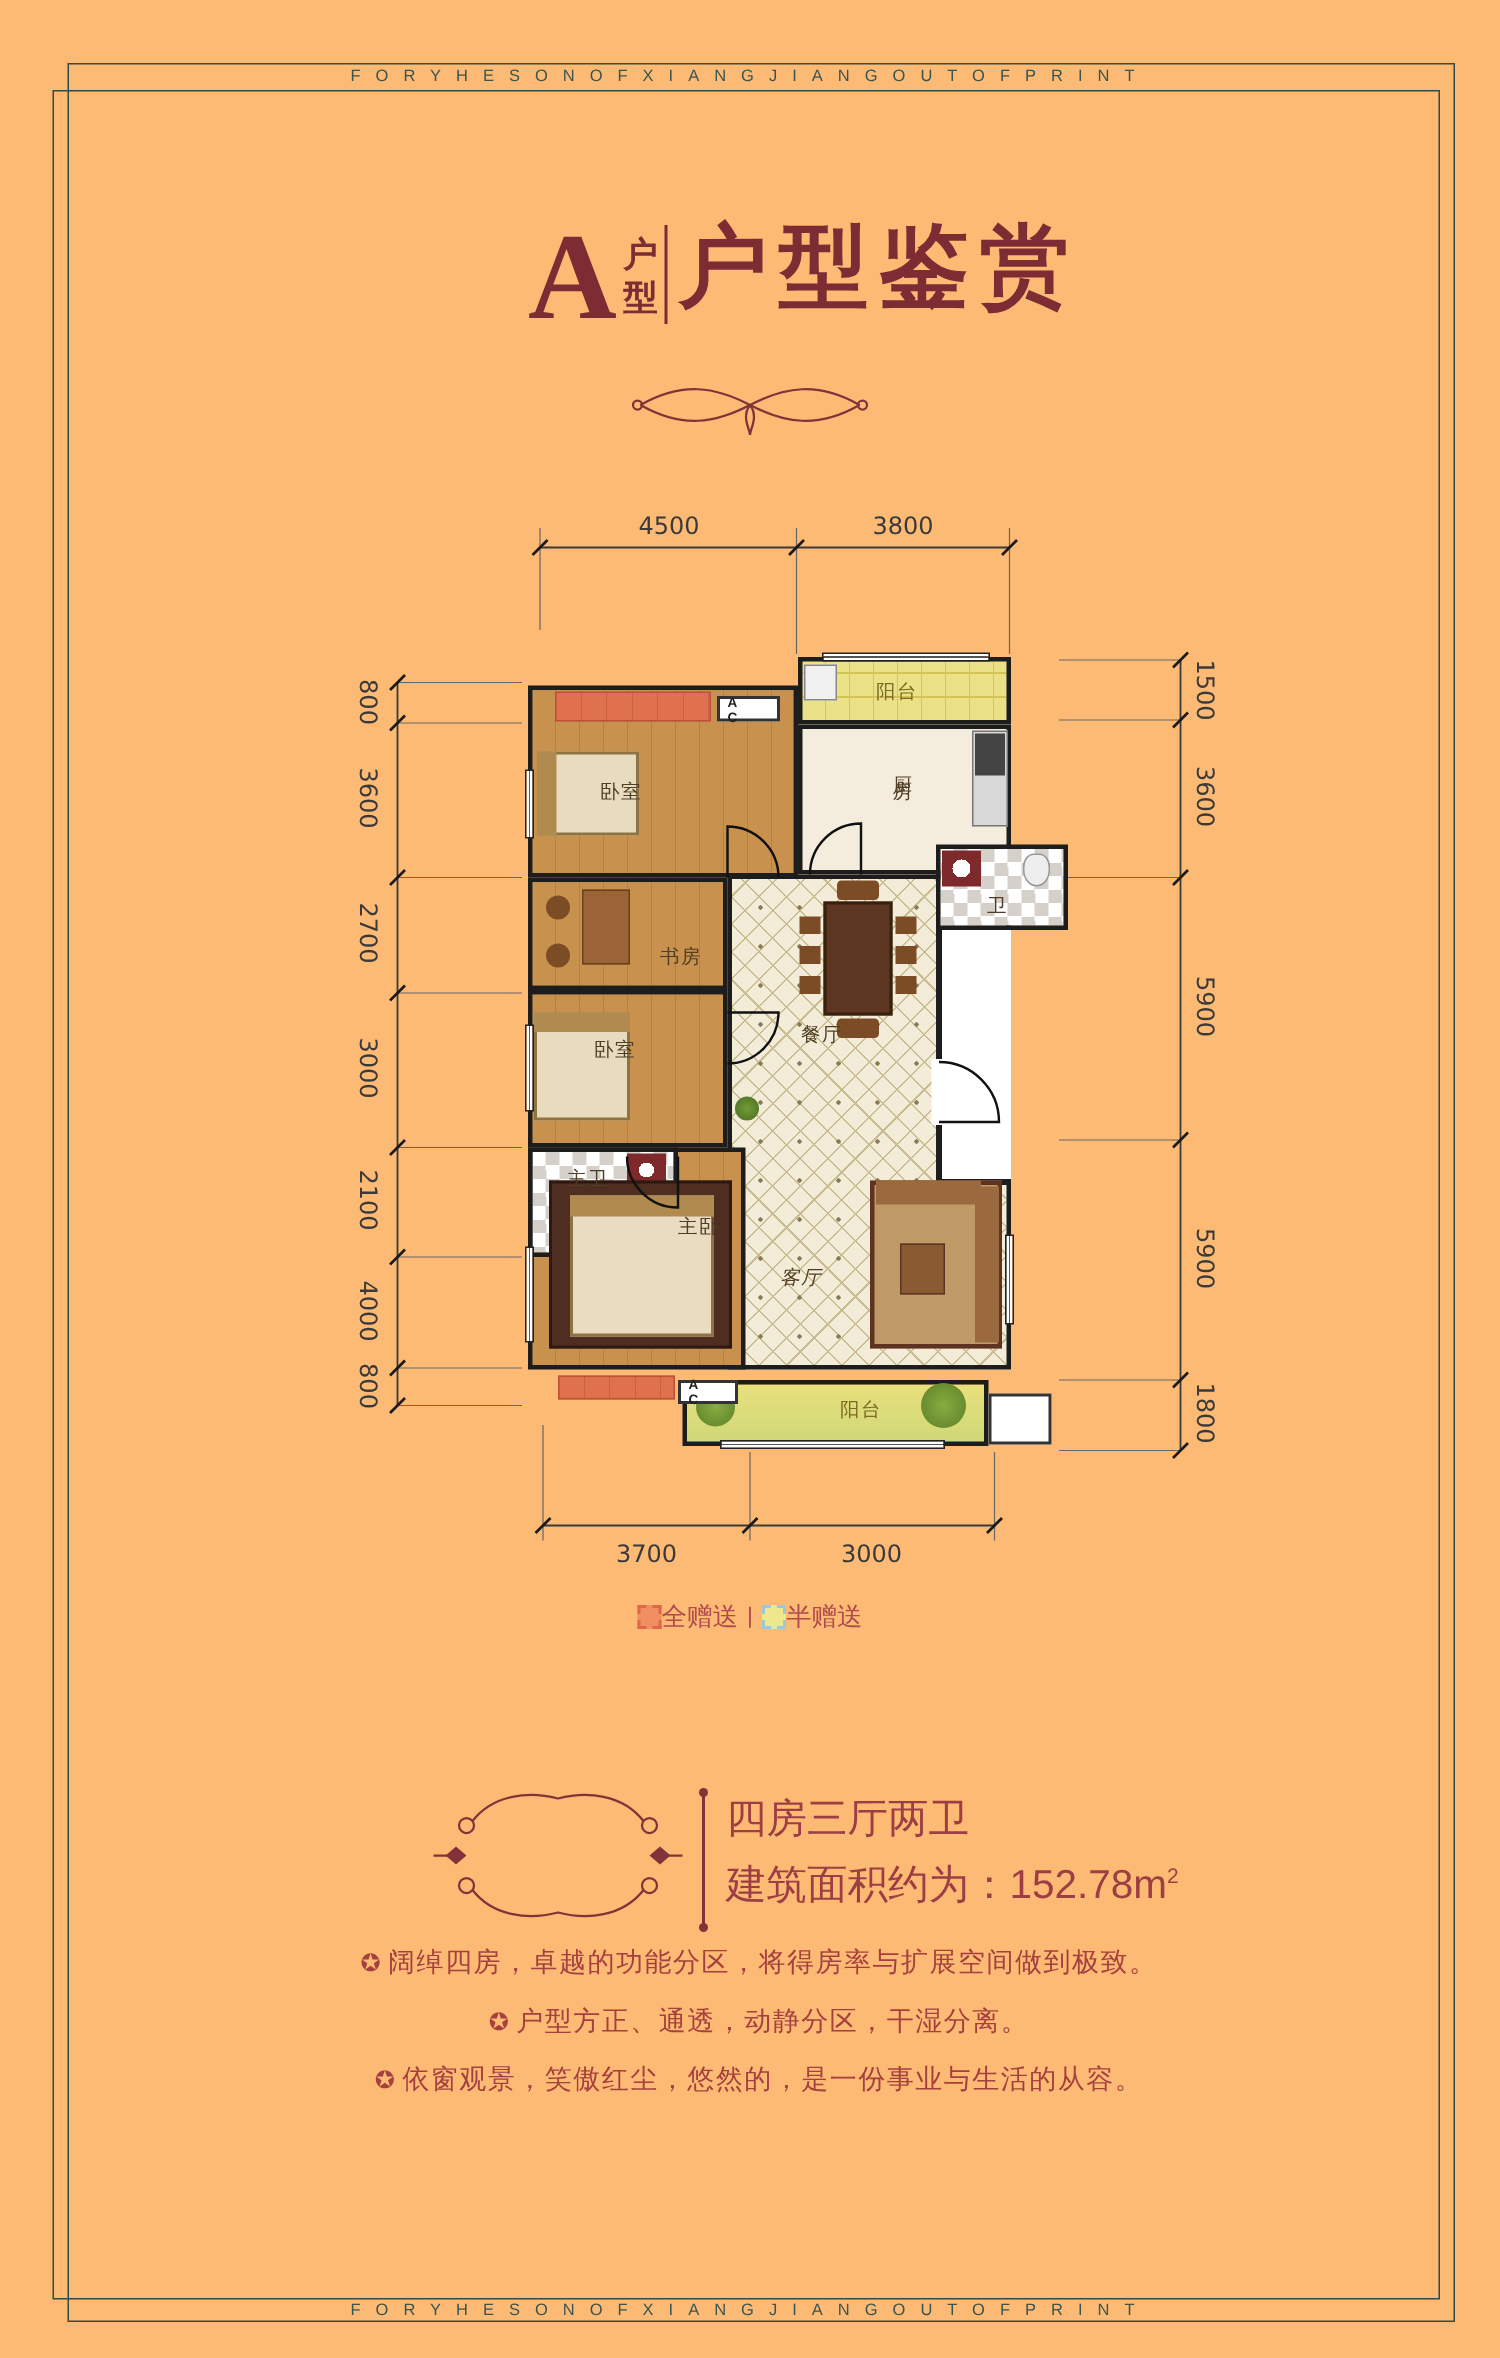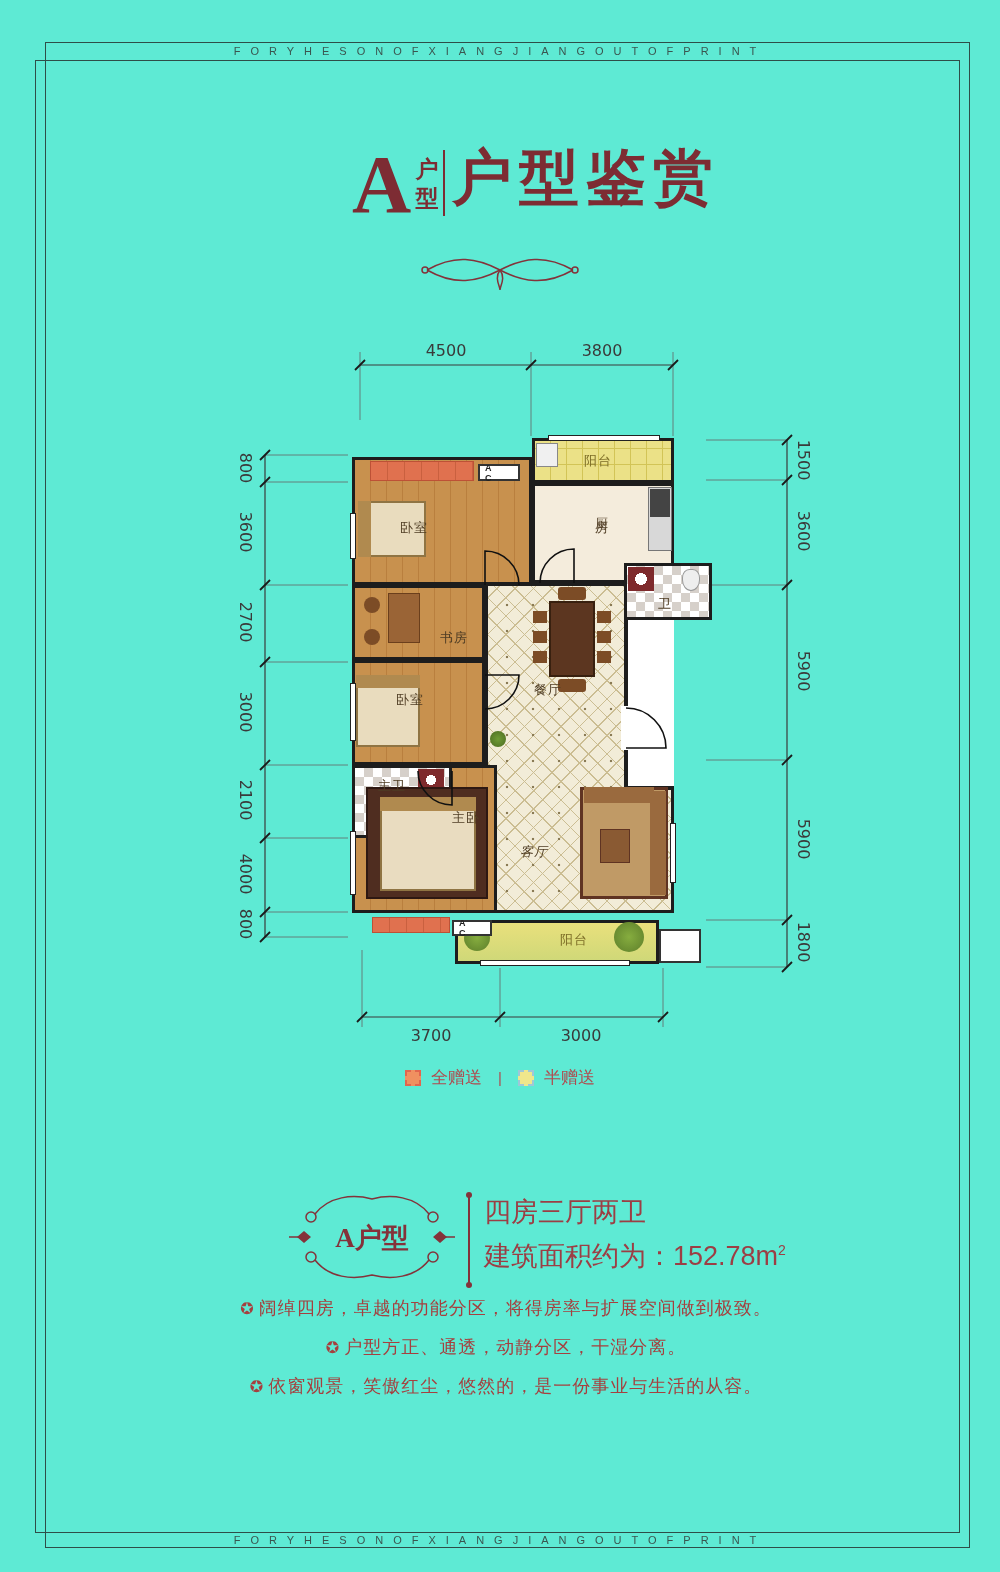--- a/index.html
+++ b/index.html
@@ -1,17 +1,17 @@
 <!DOCTYPE html>
 <html><head>
 <meta charset="utf-8">
 <style>
   * { margin:0; padding:0; box-sizing:border-box; }
   html,body { background:#fff; }
-  .page { position:relative; width:1000px; height:1572px; background:#5eead4; overflow:hidden;
+  .page { position:relative; width:1000px; height:1572px; background:#fdba74; overflow:hidden;
           font-family:"Liberation Sans", sans-serif; }
 
   
   .frame-a { position:absolute; left:45px; top:42px; width:925px; height:1506px;
              border:1px solid #2e4d48; }
   .frame-b { position:absolute; left:35px; top:60px; width:925px; height:1473px;
              border:1px solid #2e4d48; }
   .band { position:absolute; left:0; width:100%; text-align:center; font-size:11px;
           letter-spacing:10px; color:#3a554f; font-family:"Liberation Sans", sans-serif; }
   .band.top { top:45px; }
@@ -65,21 +65,21 @@
             display:flex; align-items:center; justify-content:center;
             font-size:9px; letter-spacing:6px; color:#222; font-weight:bold; padding-left:5px; }
   .furn { position:absolute; z-index:5; }
   .win { position:absolute; z-index:20; border:1px solid #222; }
   .win.v { background:linear-gradient(90deg,#fff 0 40%,#555 40% 60%,#fff 60%); }
   .win.h { background:linear-gradient(0deg,#fff 0 40%,#555 40% 60%,#fff 60%); }
   .doors-svg { position:absolute; left:0; top:0; z-index:25; }
 
   
   .legend { position:absolute; left:0; top:1066px; width:1000px; display:flex;
-            align-items:center; justify-content:center; gap:10px; }
+            align-items:center; justify-content:center; }
   .sw { width:16px; height:16px; }
   .sw.full { background:#f09060; border:2px dashed #e2654e; }
   .sw.half { background:#efe78c; border:2px dashed #9fc7d8; }
   .legend span.lab { font-size:17px; color:#b04a4e; }
   .legend span.sep { font-size:15px; color:#b04a4e; padding:0 6px; }
 
   
   .badge { position:absolute; left:283px; top:1186px; width:178px; height:102px; }
   .badge-label { position:absolute; left:0; top:34px; width:178px; text-align:center;
                  font-family:"Liberation Serif", serif; font-weight:bold; font-size:27px; color:#84323a; }
@@ -285,21 +285,20 @@
         <path d="M32,28 C46,10 70,8 89,13 C108,8 132,10 146,28"></path>
         <path d="M32,74 C46,92 70,94 89,89 C108,94 132,92 146,74"></path>
         <circle cx="28" cy="31" r="5"></circle>
           <circle cx="150" cy="31" r="5"></circle>
         <circle cx="28" cy="71" r="5"></circle>
           <circle cx="150" cy="71" r="5"></circle>
         <path d="M6,51 L18,51 M160,51 L172,51"></path>
       </g>
       <path d="M14,51 l7,-6 7,6 -7,6 z M150,51 l7,-6 7,6 -7,6 z" fill="#84323a"></path>
     </svg>
-    <div class="badge-label">A户型</div>
   </div>
   <div class="info-divider"></div>
   <div class="spec-layout">四房三厅两卫</div>
   <div class="spec-area">
     <span>建筑面积约为：152.78m</span><sup>2</sup>
   </div>
 
   <div class="features">
     <div class="feature-row"><span class="bullet">✪</span><span>阔绰四房，卓越的功能分区，将得房率与扩展空间做到极致。</span></div>
     <div class="feature-row"><span class="bullet">✪</span><span>户型方正、通透，动静分区，干湿分离。</span></div>

